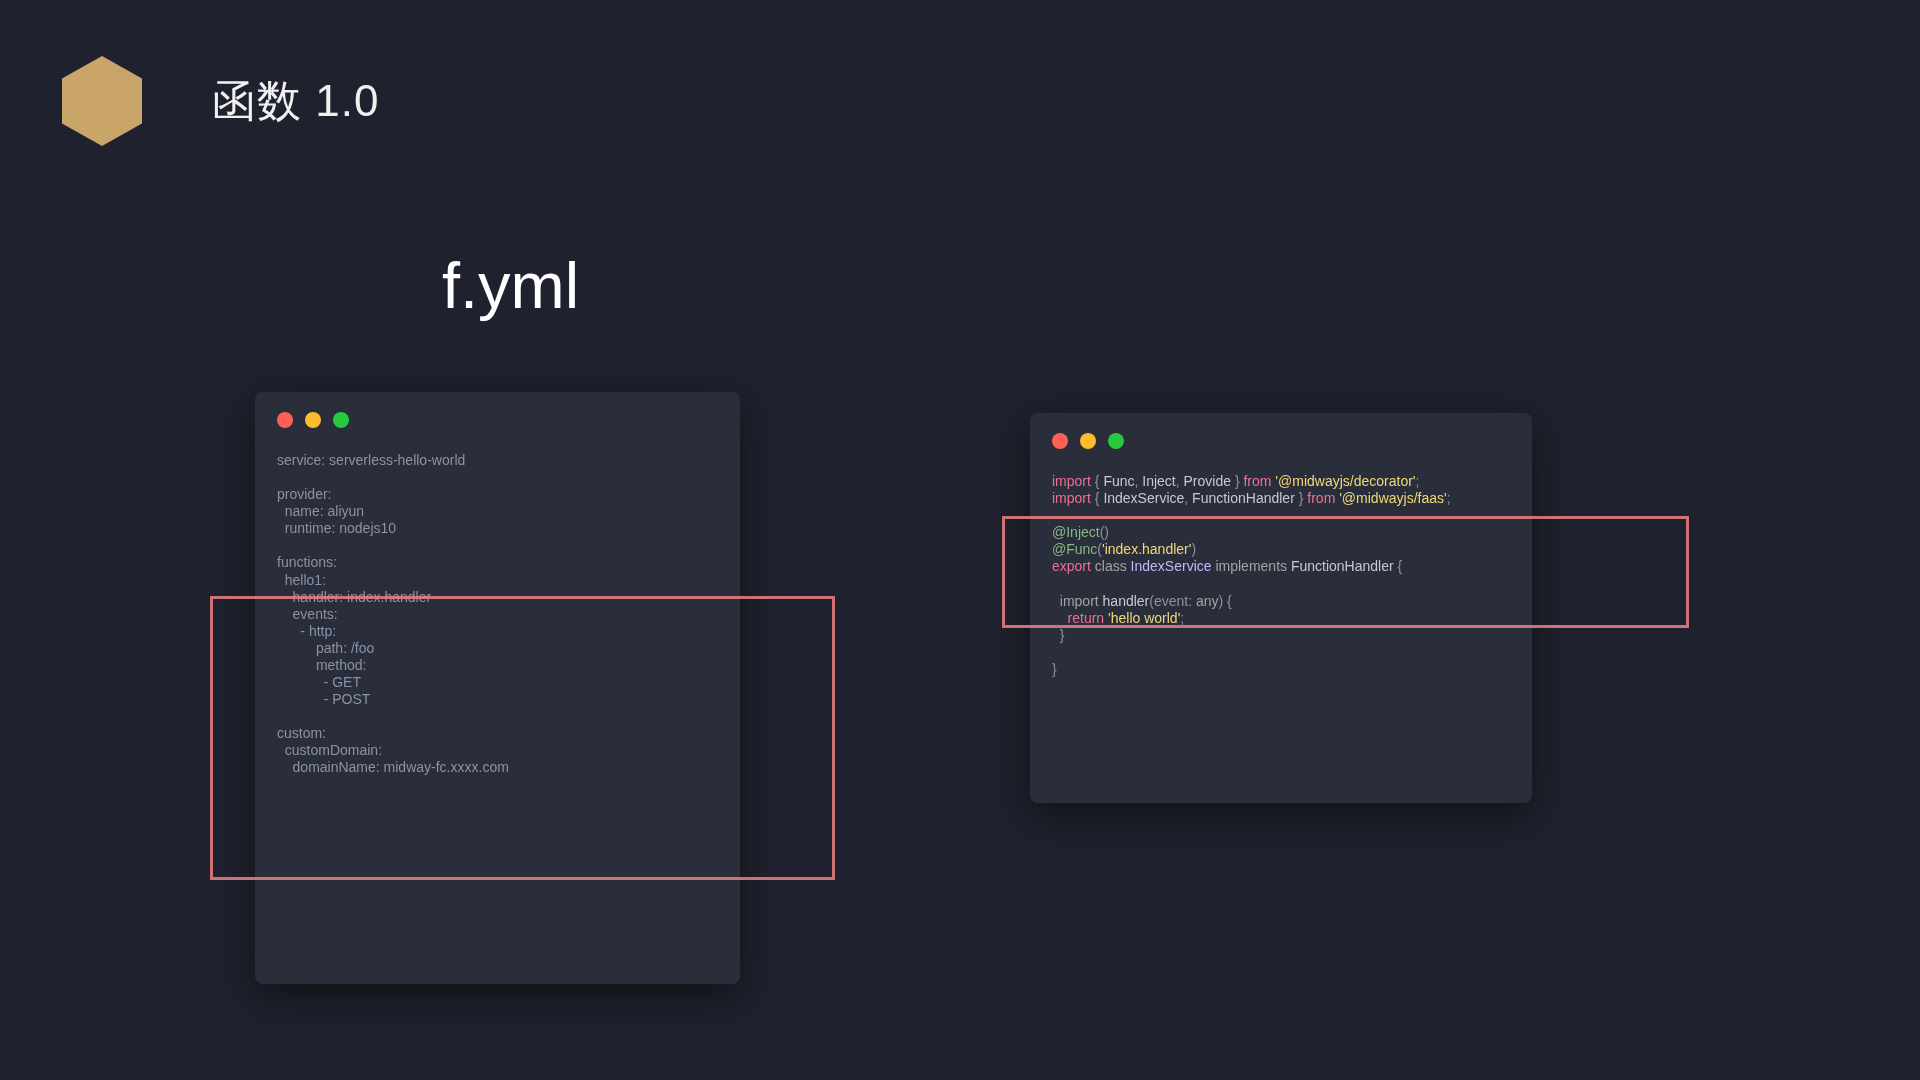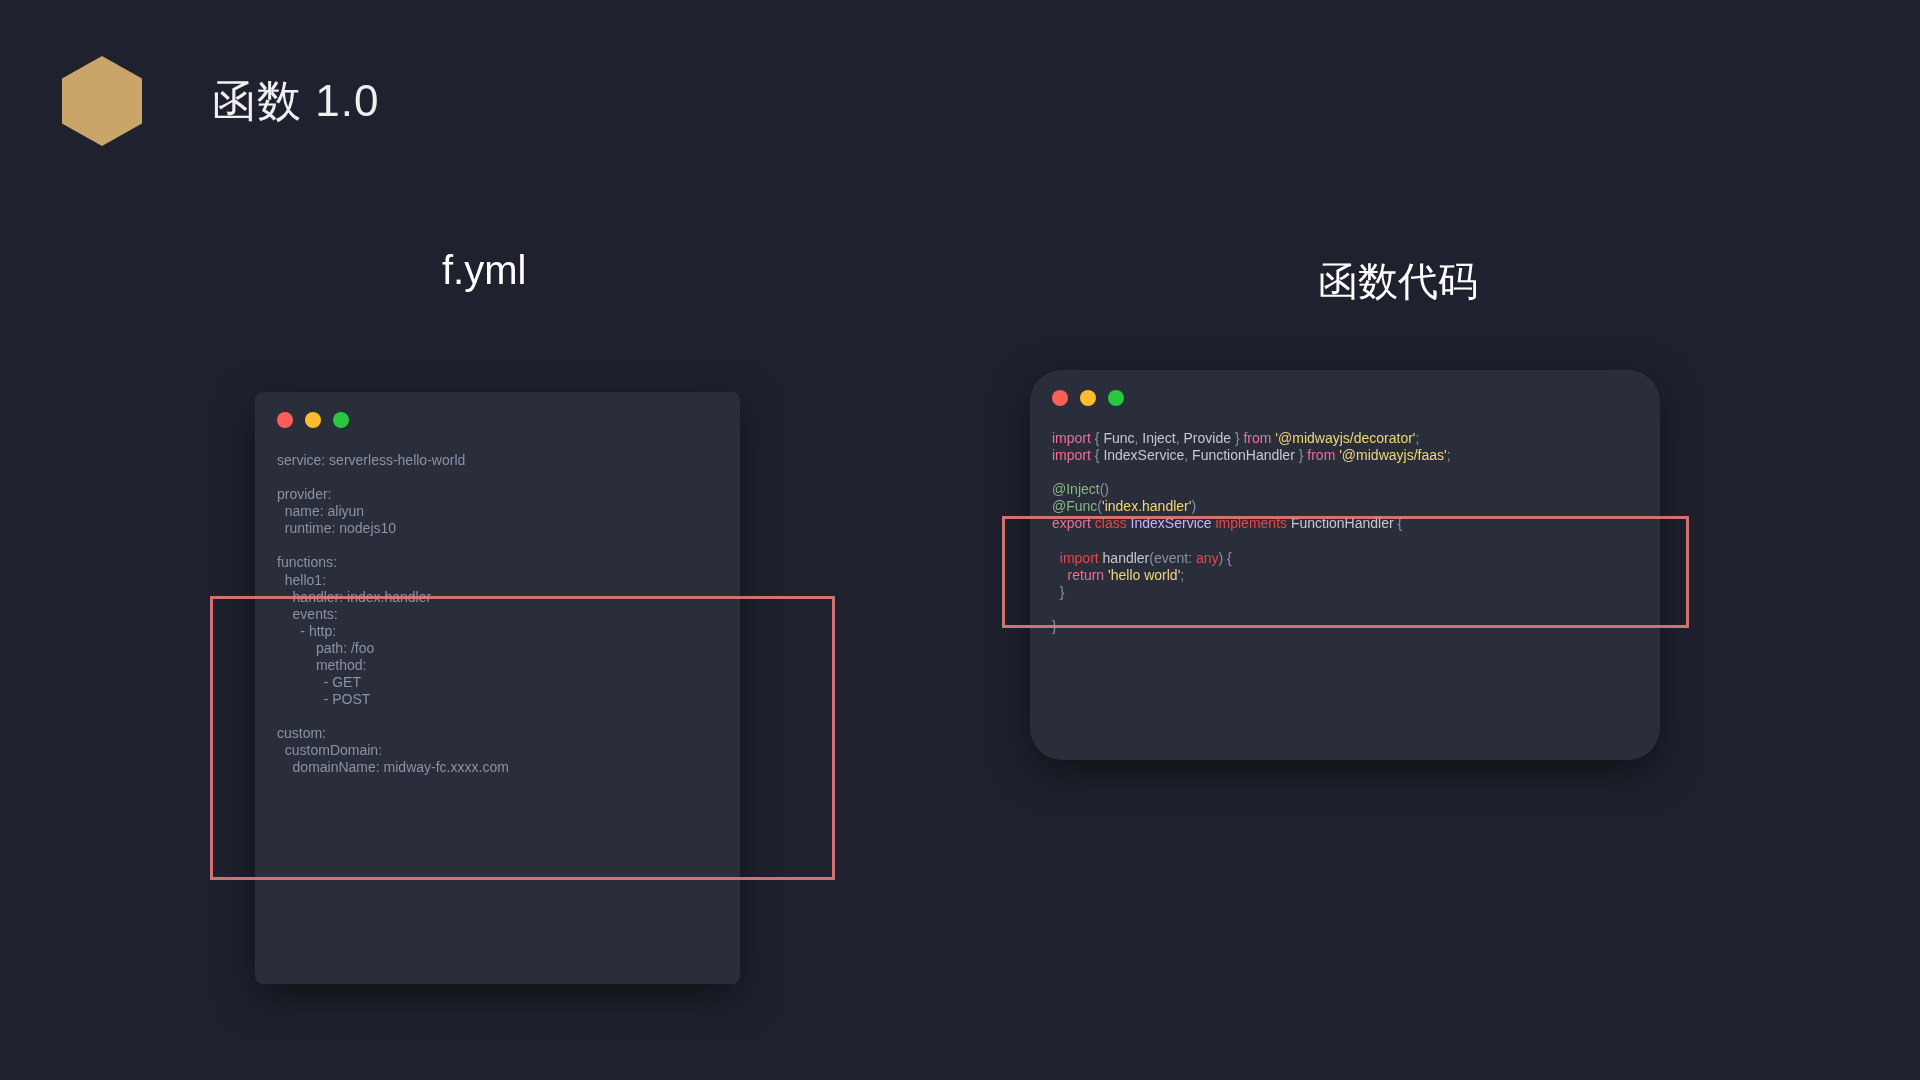--- a/index.html
+++ b/index.html
@@ -1,34 +1,34 @@
 <!DOCTYPE html>
 <html><head>
 <meta charset="utf-8">
 <style>
   * { margin: 0; padding: 0; box-sizing: border-box; }
   html, body { width: 1920px; height: 1080px; background: #1f222e; font-family: -apple-system, "Helvetica Neue", Arial, "PingFang SC", "Microsoft YaHei", sans-serif; overflow: hidden; }
   .slide { position: relative; width: 1920px; height: 1080px; }
   .header { position: absolute; top: 56px; left: 62px; display: flex; align-items: center; gap: 46px; }
   .hexagon { width: 80px; height: 90px; }
   .title { color: #f0f0f0; font-size: 44px; font-weight: 400; letter-spacing: 1px; margin-left: 24px; }
-  .col-title { position: absolute; color: #ffffff; font-size: 40px; font-weight: 400; }
+  .col-title { position: absolute; color: #ffffff; font-size: 65px; font-weight: 400; }
   .col-title.left { top: 248px; left: 442px; }
   .col-title.right { top: 254px; left: 1318px; }
   .code-window { position: absolute; background: #2a2d3a; border-radius: 8px; box-shadow: 0 12px 40px rgba(0,0,0,0.5); }
   .code-window.left { top: 392px; left: 255px; width: 485px; height: 592px; }
-  .code-window.right { top: 370px; left: 1030px; width: 630px; height: 390px; border-radius: 32px; }
+  .code-window.right { top: 413px; left: 1030px; width: 502px; height: 390px; }
   .traffic { display: flex; gap: 12px; padding: 20px 22px 0 22px; }
   .dot { width: 16px; height: 16px; border-radius: 50%; }
   .dot.red { background: #ff5f56; }
   .dot.yellow { background: #ffbd2e; }
   .dot.green { background: #27c93f; }
   .code { font-family: Liberation Sans, sans-serif; font-size: 14px; line-height: 1.22; color: #8a92a8; padding: 24px 22px 22px 22px; white-space: pre; }
   .kw { color: #ef6f98; }
-  .kw2 { color: #ef4444; }
+  .kw2 { color: #a3a3a3; }
   .type { color: #c4b5fd; }
   .ident { color: #c8c8d2; }
   .str { color: #f0d878; }
   .dec { color: #89b982; }
   .highlight { position: absolute; border: 3px solid #e37b7b; opacity: 0.9; }
   .highlight.h1 { top: 596px; left: 210px; width: 625px; height: 284px; }
   .highlight.h2 { top: 516px; left: 1002px; width: 687px; height: 112px; }
 </style>
 </head>
 <body>
@@ -36,21 +36,20 @@
 <div class="slide">
 
   <div class="header">
     <svg class="hexagon" viewBox="0 0 80 90">
       <polygon points="40,0 80,22.5 80,67.5 40,90 0,67.5 0,22.5" fill="#c9a56a"></polygon>
     </svg>
     <div class="title">函数 1.0</div>
   </div>
 
   <div class="col-title left">f.yml</div>
-  <div class="col-title right">函数代码</div>
 
   <div class="code-window left">
     <div class="traffic">
       <div class="dot red"></div>
       <div class="dot yellow"></div>
       <div class="dot green"></div>
     </div>
     <div class="code">service: serverless-hello-world
 
 provider:

